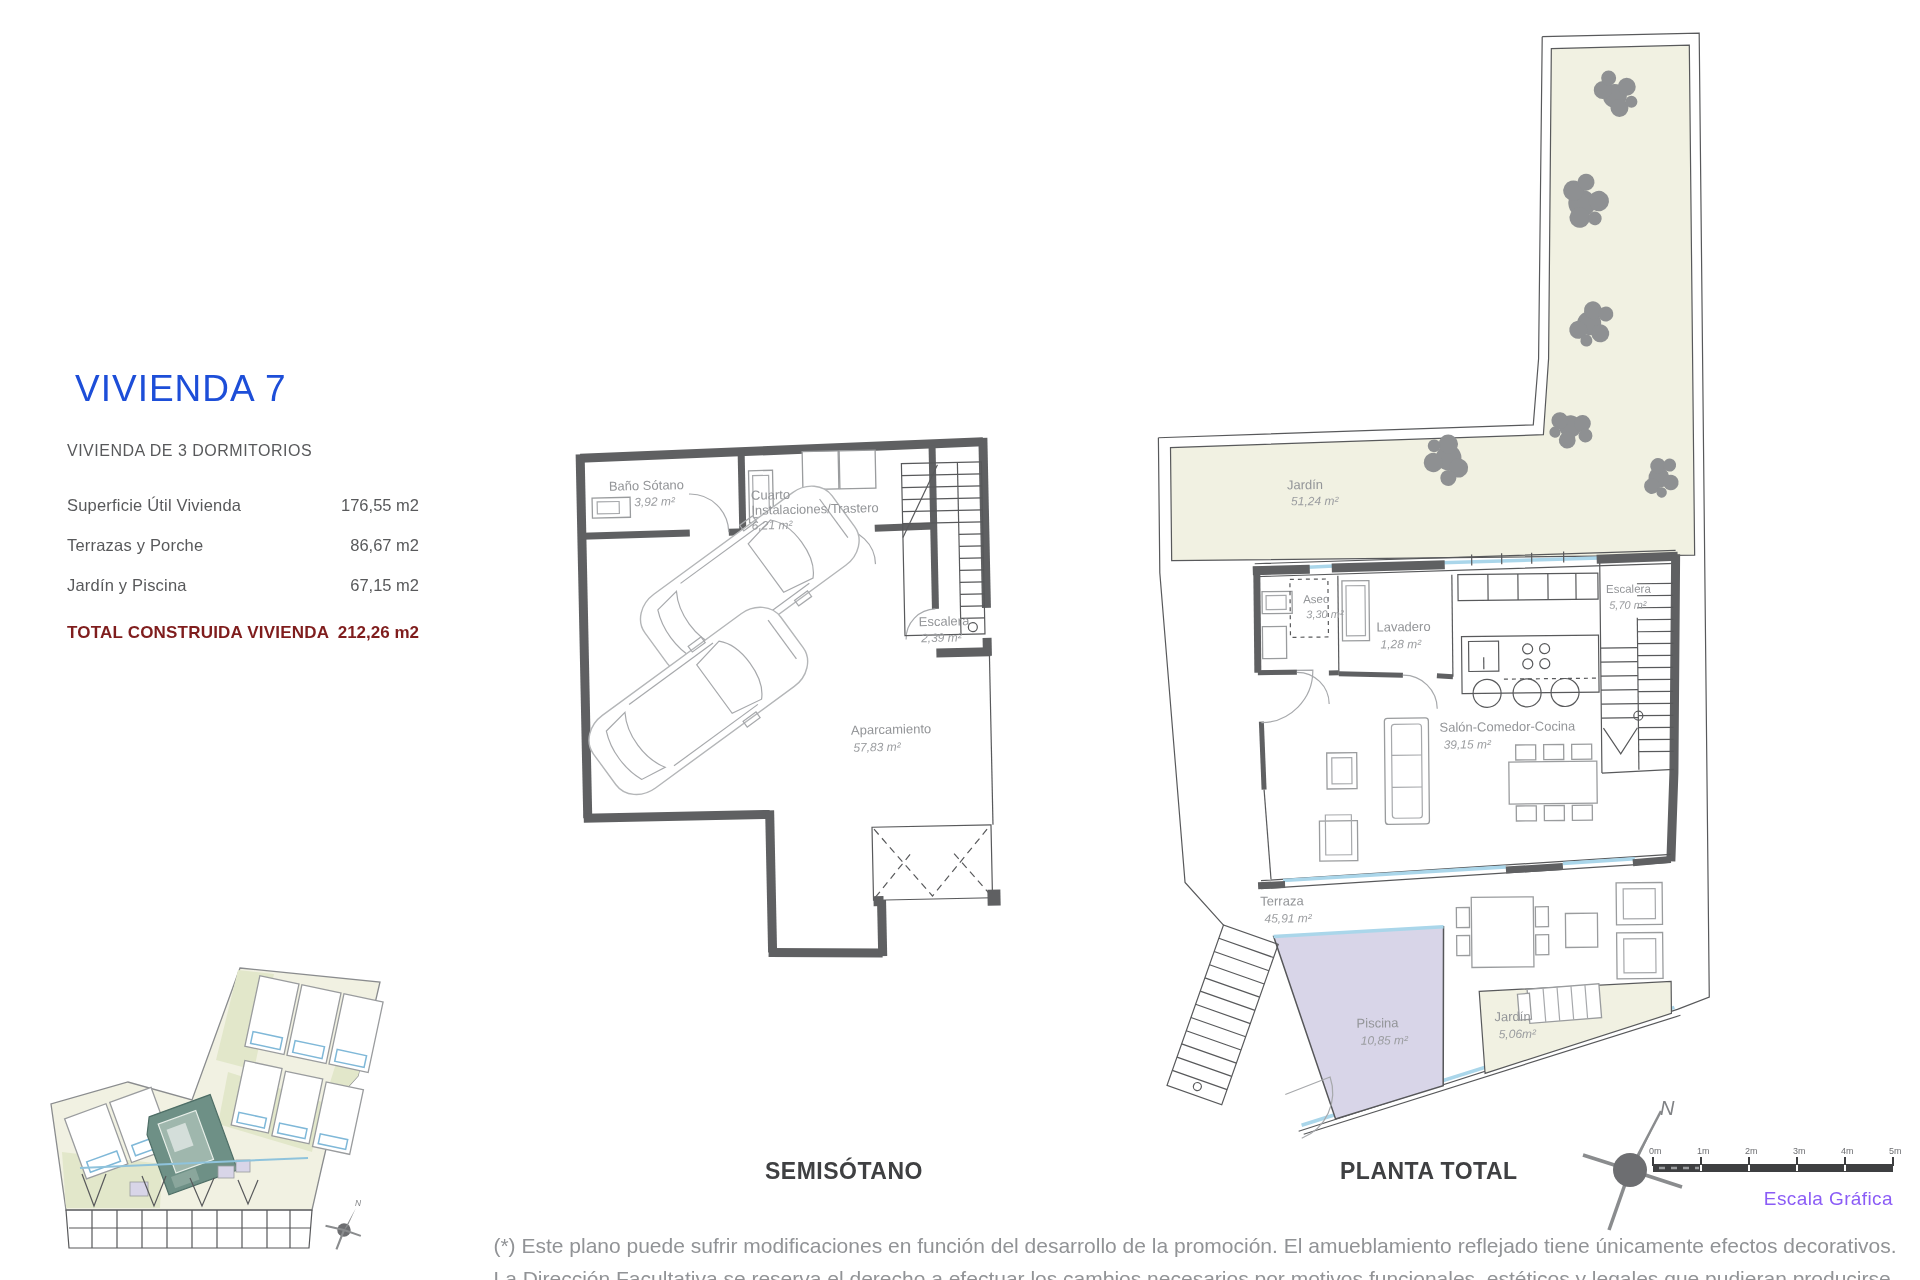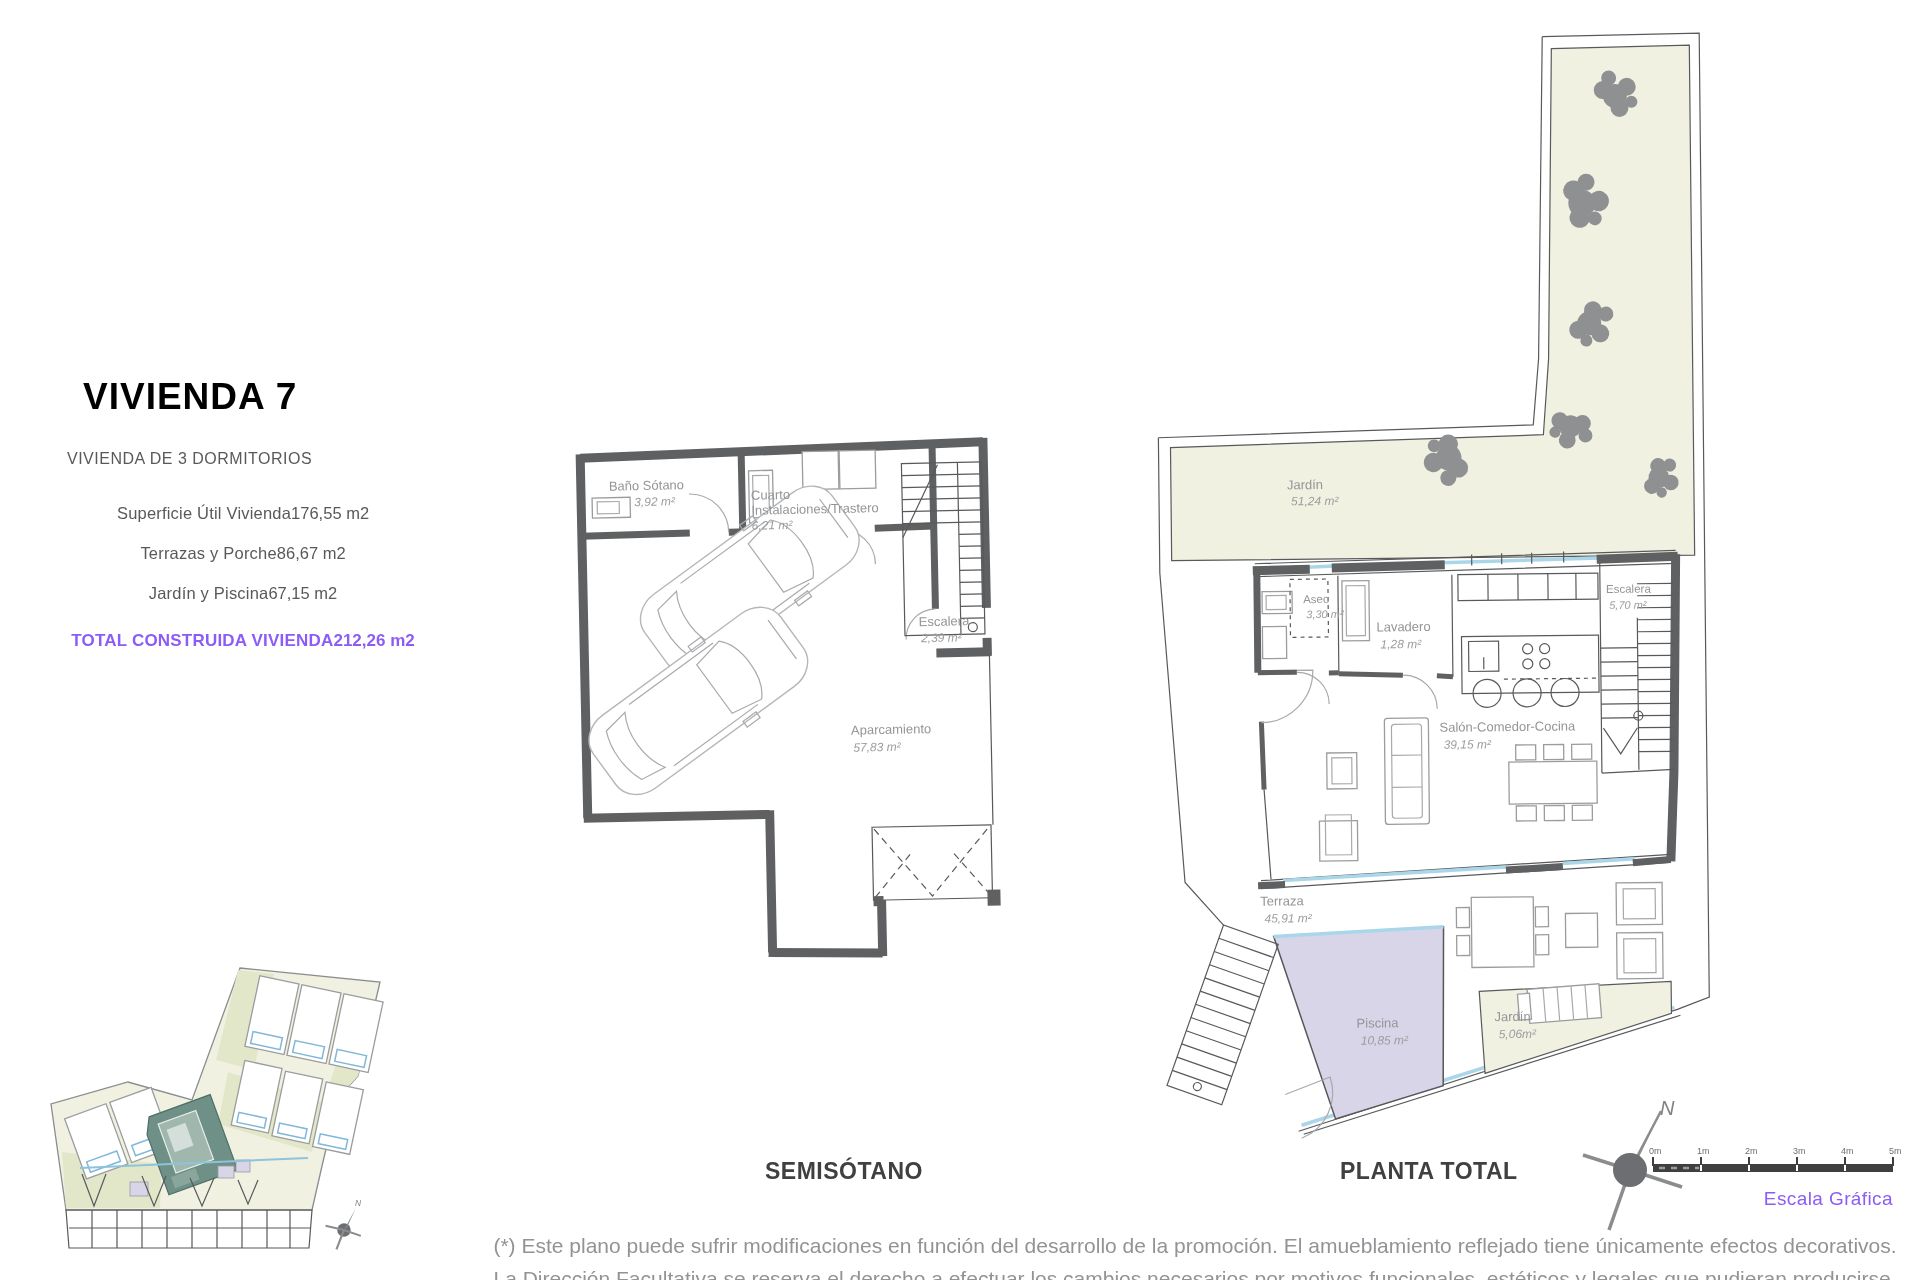--- a/index.html
+++ b/index.html
@@ -2,28 +2,28 @@
 <html><head>
 <meta charset="utf-8">
 <style>
   html,body{margin:0;padding:0;background:#e8e8e8;}
   .page{
     position:relative;width:1920px;height:1280px;background:#ffffff;
     font-family:"Liberation Sans",sans-serif;overflow:hidden;margin:0 auto;
   }
   
   .info{position:absolute;left:67px;top:360px;width:352px;color:#58595b;}
-  .info h1{margin:16px;font-size:37px;letter-spacing:1px;color:#000000;font-weight:bold;}
+  .info h1{margin:8px;font-size:37px;letter-spacing:1px;color:#1d4ed8;font-weight:normal;}
   .info .subtitle{margin-top:32px;font-size:16px;letter-spacing:.5px;color:#58595b;}
   .area-table{margin-top:36px;}
-  .area-row{display:flex;justify-content:center;align-items:baseline;margin-bottom:21px;font-size:16.5px;}
+  .area-row{display:flex;justify-content:space-between;align-items:baseline;margin-bottom:21px;font-size:16.5px;}
   .area-row .lbl{letter-spacing:.2px;}
   .area-row .val{text-align:right;white-space:nowrap;}
   .area-row.total .note{display:block;font-size:9px;color:#808285;margin-top:2px;letter-spacing:.2px;}
-  .area-row.grand{margin-top:28px;font-weight:bold;color:#8b5cf6;font-size:17px;}
+  .area-row.grand{margin-top:28px;font-weight:bold;color:#7f1d1d;font-size:17px;}
   
   .floor-title{position:absolute;top:1158px;width:300px;text-align:left;
     font-size:23px;font-weight:bold;color:#3f4042;letter-spacing:.5px;}
   #title-semisotano{left:765px;}
   #title-plantabaja{left:1340px;}
   
   .footnote{position:absolute;left:480px;top:1230px;width:1430px;text-align:center;
     font-size:21px;line-height:1.55;color:#919396;}
   
   .escala-label{position:absolute;left:1633px;top:1188px;width:260px;text-align:right;

